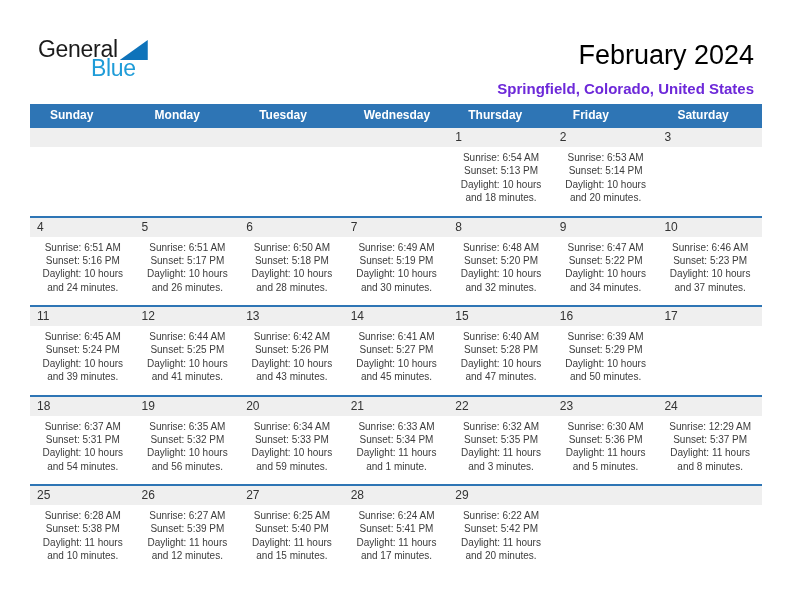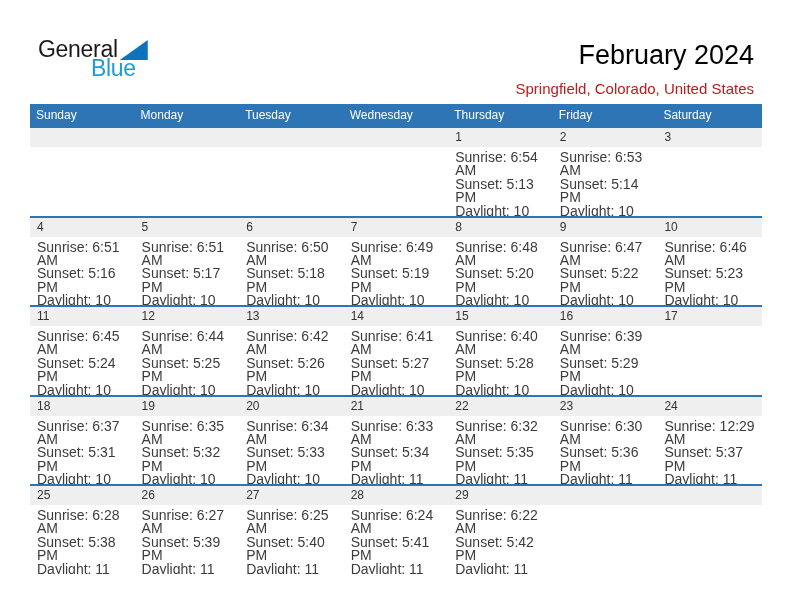--- a/index.html
+++ b/index.html
@@ -11,32 +11,32 @@
   .logo{position:absolute;left:38px;top:38px;line-height:1;}
   .logo-line1{font-size:23px;color:#1a1a1a;letter-spacing:-0.3px;display:flex;align-items:flex-end;}
   .logo-triangle{display:inline-block;width:28px;height:20px;margin-left:2px;margin-bottom:1px;
        background:var(--logo-triangle-blue);
        clip-path:polygon(100% 0,100% 100%,0 100%);}
   .logo-line2{font-size:23px;color:var(--logo-blue-text);padding-left:53px;margin-top:-4px;letter-spacing:-0.3px;}
 
   
   .title-block{position:absolute;right:38px;top:40px;text-align:right;}
   .month-title{font-size:27px;color:#000;font-weight:400;}
-  .location{font-size:15px;color:#b91c1c;font-weight:400;margin-top:9px;}
+  .location{font-size:15px;color:#6d28d9;font-weight:700;margin-top:9px;}
 
   
   .calendar{position:absolute;left:30px;top:104px;width:732px;}
   .weekday-row{display:flex;background:var(--header-blue);height:22px;}
   .weekday{flex:0 0 104.57px;box-sizing:border-box;color:#fff;font-size:12px;
-       line-height:22px;padding-left:6px;overflow:hidden;}
+       line-height:22px;padding-left:20px;overflow:hidden;font-weight:bold;}
   .week-row{display:flex;border-top:2px solid var(--row-line-blue);height:87.5px;}
   .day-cell{flex:0 0 104.57px;box-sizing:border-box;overflow:hidden;}
   .band{height:19px;background:var(--band-gray);}
   .num{display:block;font-size:12px;color:#333;line-height:19px;padding-left:7px;}
-  .details{padding:4px 6px 0 7px;font-size:14px;line-height:13.4px;color:#3c3c3c;}
+  .details{padding:4px 6px 0 7px;font-size:10px;line-height:13.4px;color:#3c3c3c;text-align:center;}
 </style>
 </head>
 <body>
 
 <div class="page">
   <div class="logo">
     <div class="logo-line1">
       <span>General</span>
       <span class="logo-triangle"></span>
     </div>

